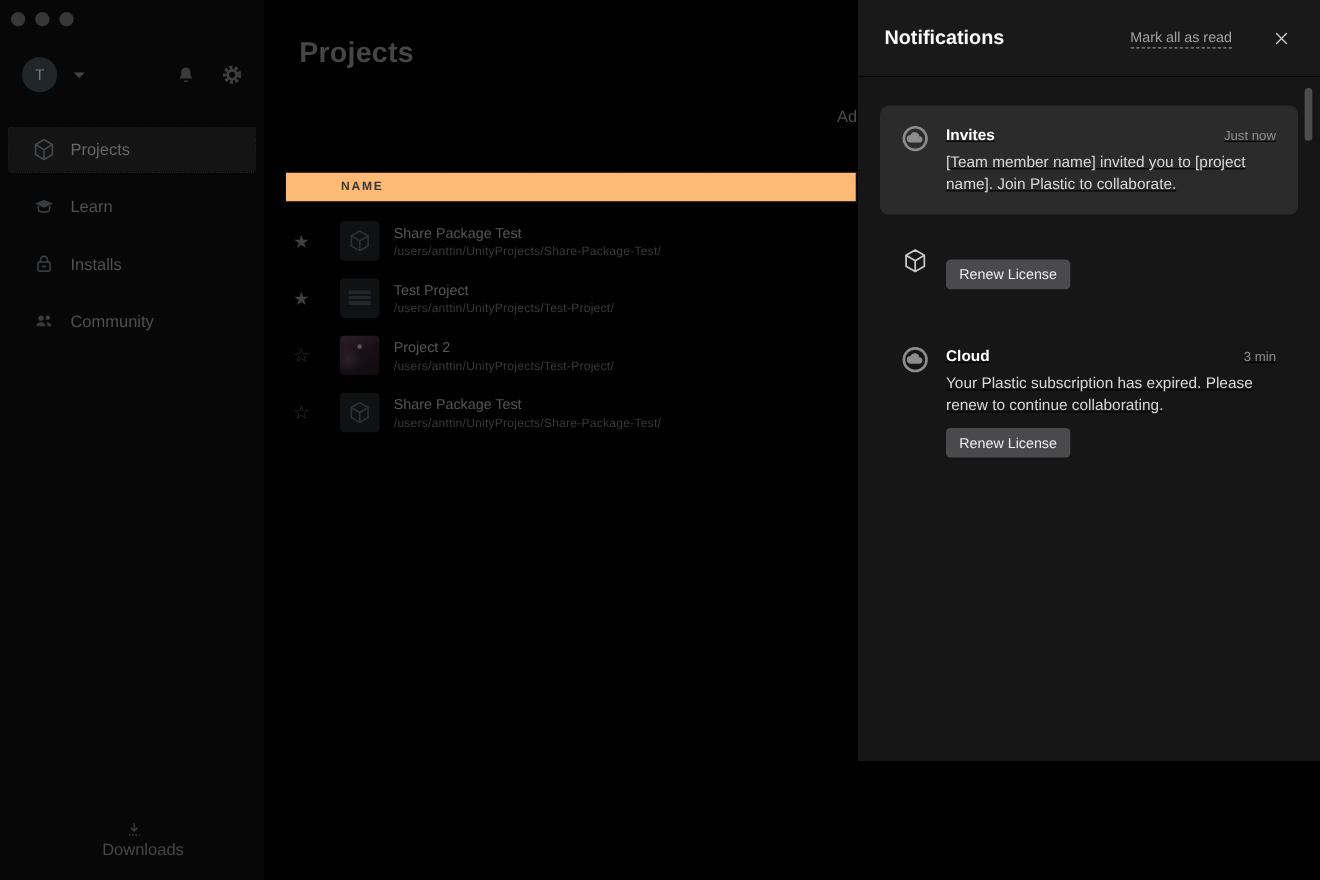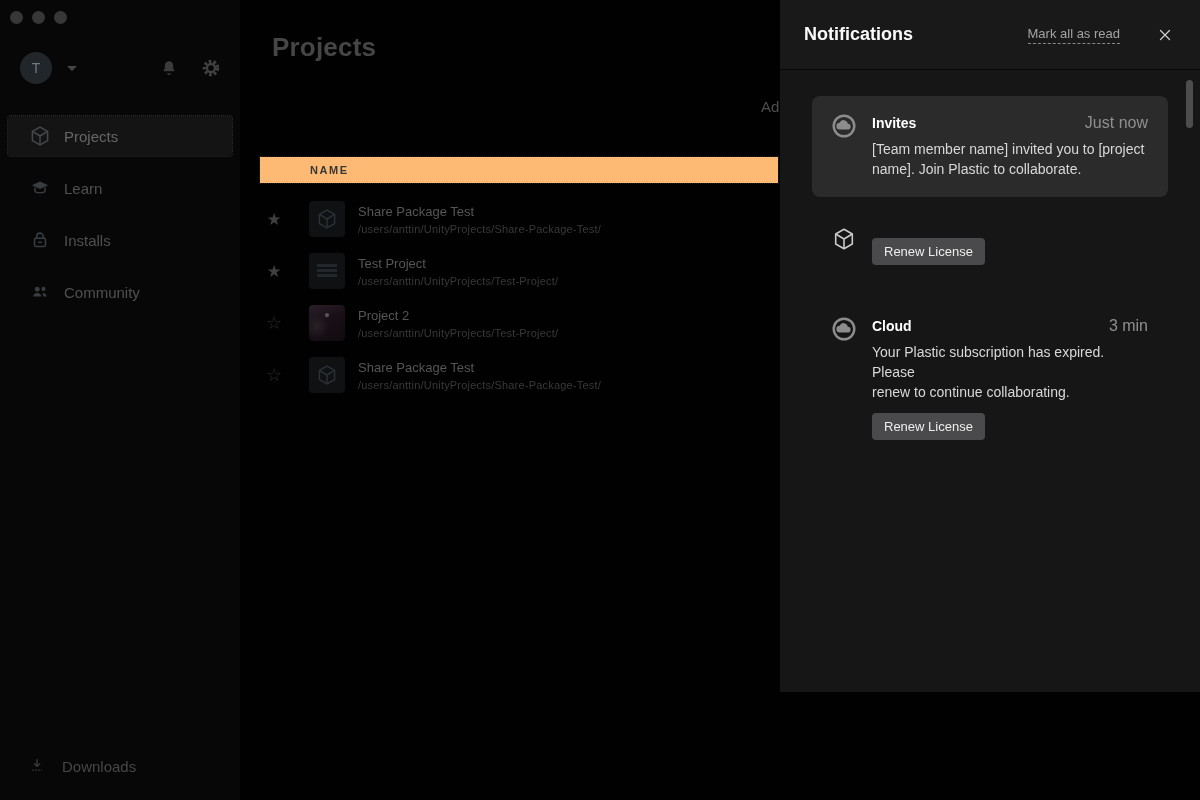--- a/index.html
+++ b/index.html
@@ -22,21 +22,21 @@
   .acct-spacer{flex:1;}
   .topbar-icon{color:#3b3b3b;display:flex;align-items:center;}
   .topbar-icon.gear{margin-left:21px;color:#404040;}
   .nav{position:absolute;top:116px;left:8px;right:8px;}
   .nav-item{height:40px;margin-bottom:12px;display:flex;align-items:center;padding-left:20px;
     border-radius:3px;color:#505050;font-size:15px;cursor:pointer;}
   .nav-item .nav-icon{width:24px;height:24px;margin-right:12px;color:#393d40;display:flex;align-items:center;justify-content:center;}
   .nav-item.selected{background:#141414;outline:1px dotted #2f2f2f;color:#666;}
   .nav-item.selected .nav-icon{color:#45494d;}
   .downloads{position:absolute;left:8px;right:8px;bottom:14px;height:40px;display:flex;
-    align-items:center;padding-left:20px;color:#474747;font-size:15px;cursor:pointer;}
+    align-items:center;padding-left:20px;color:#474747;font-size:15px;cursor:pointer;flex-direction:column;}
   .downloads .nav-icon{width:18px;height:18px;margin-right:16px;color:#3c3c3c;}
 
   
   .main{position:absolute;left:240px;top:0;width:540px;height:800px;background:#010101;}
   .page-title{position:absolute;left:32px;top:32px;margin:0;font-size:26px;font-weight:600;
     color:#464646;letter-spacing:.2px;}
   .add-partial{position:absolute;top:98px;right:0;width:19px;overflow:hidden;
     white-space:nowrap;color:#4e4e4e;font-size:15px;}
   .table-header{position:absolute;left:20px;top:157px;width:518px;height:26px;background:#fdba74;
     outline:1px dotted #232323;display:flex;align-items:center;}
@@ -59,29 +59,29 @@
   .ppath{font-size:11px;color:#393939;letter-spacing:.2px;}
 
   
   .panel{position:absolute;left:780px;top:0;width:420px;height:692px;background:#161616;}
   .panel-header{height:70px;background:#191919;border-bottom:1px solid #080808;display:flex;
     align-items:center;padding:0 26px 0 24px;box-sizing:border-box;}
   .panel-title{font-size:18px;font-weight:600;color:#fafafa;flex:1;}
   .mark-all{font-size:13px;color:#a3a3a3;padding-bottom:2px;border-bottom:1px dashed #888;
     margin-right:36px;cursor:pointer;text-align:right;}
   .close-btn{color:#cfcfcf;display:flex;align-items:center;cursor:pointer;}
-  .panel-body{padding:26px 32px 0;}
+  .panel-body{padding:26px 20px 0;text-decoration:underline;}
   .ncard{background:#2b2b2b;border-radius:8px;padding:18px 20px;display:flex;}
   .nsec{padding:0 20px;display:flex;margin-top:30px;}
   .nsec.second{margin-top:52px;}
   .nicon{width:24px;height:24px;margin-right:16px;flex-shrink:0;}
   .ncontent{flex:1;min-width:0;}
   .nhead{display:flex;align-items:baseline;}
   .ntitle{font-size:14px;font-weight:700;color:#fff;flex:1;}
-  .ntime{font-size:16px;color:#8f8f8f;}
+  .ntime{font-size:12px;color:#8f8f8f;}
   .nbody{margin-top:7px;font-size:14px;line-height:20px;color:#d8d8d8;white-space:pre-line;}
   .nbtn{margin-top:11px;display:inline-block;background:#4a4a4c;color:#ededed;font-size:13px;
     padding:6px 12px;border-radius:4px;border:none;font-family:inherit;cursor:pointer;}
   .scroll-thumb{position:absolute;right:7px;top:80px;width:7px;height:48px;border-radius:4px;
     background:#4d4d4d;cursor:pointer;}
 </style>
 </head>
 <body>
 
 <svg width="0" height="0" style="position:absolute">

